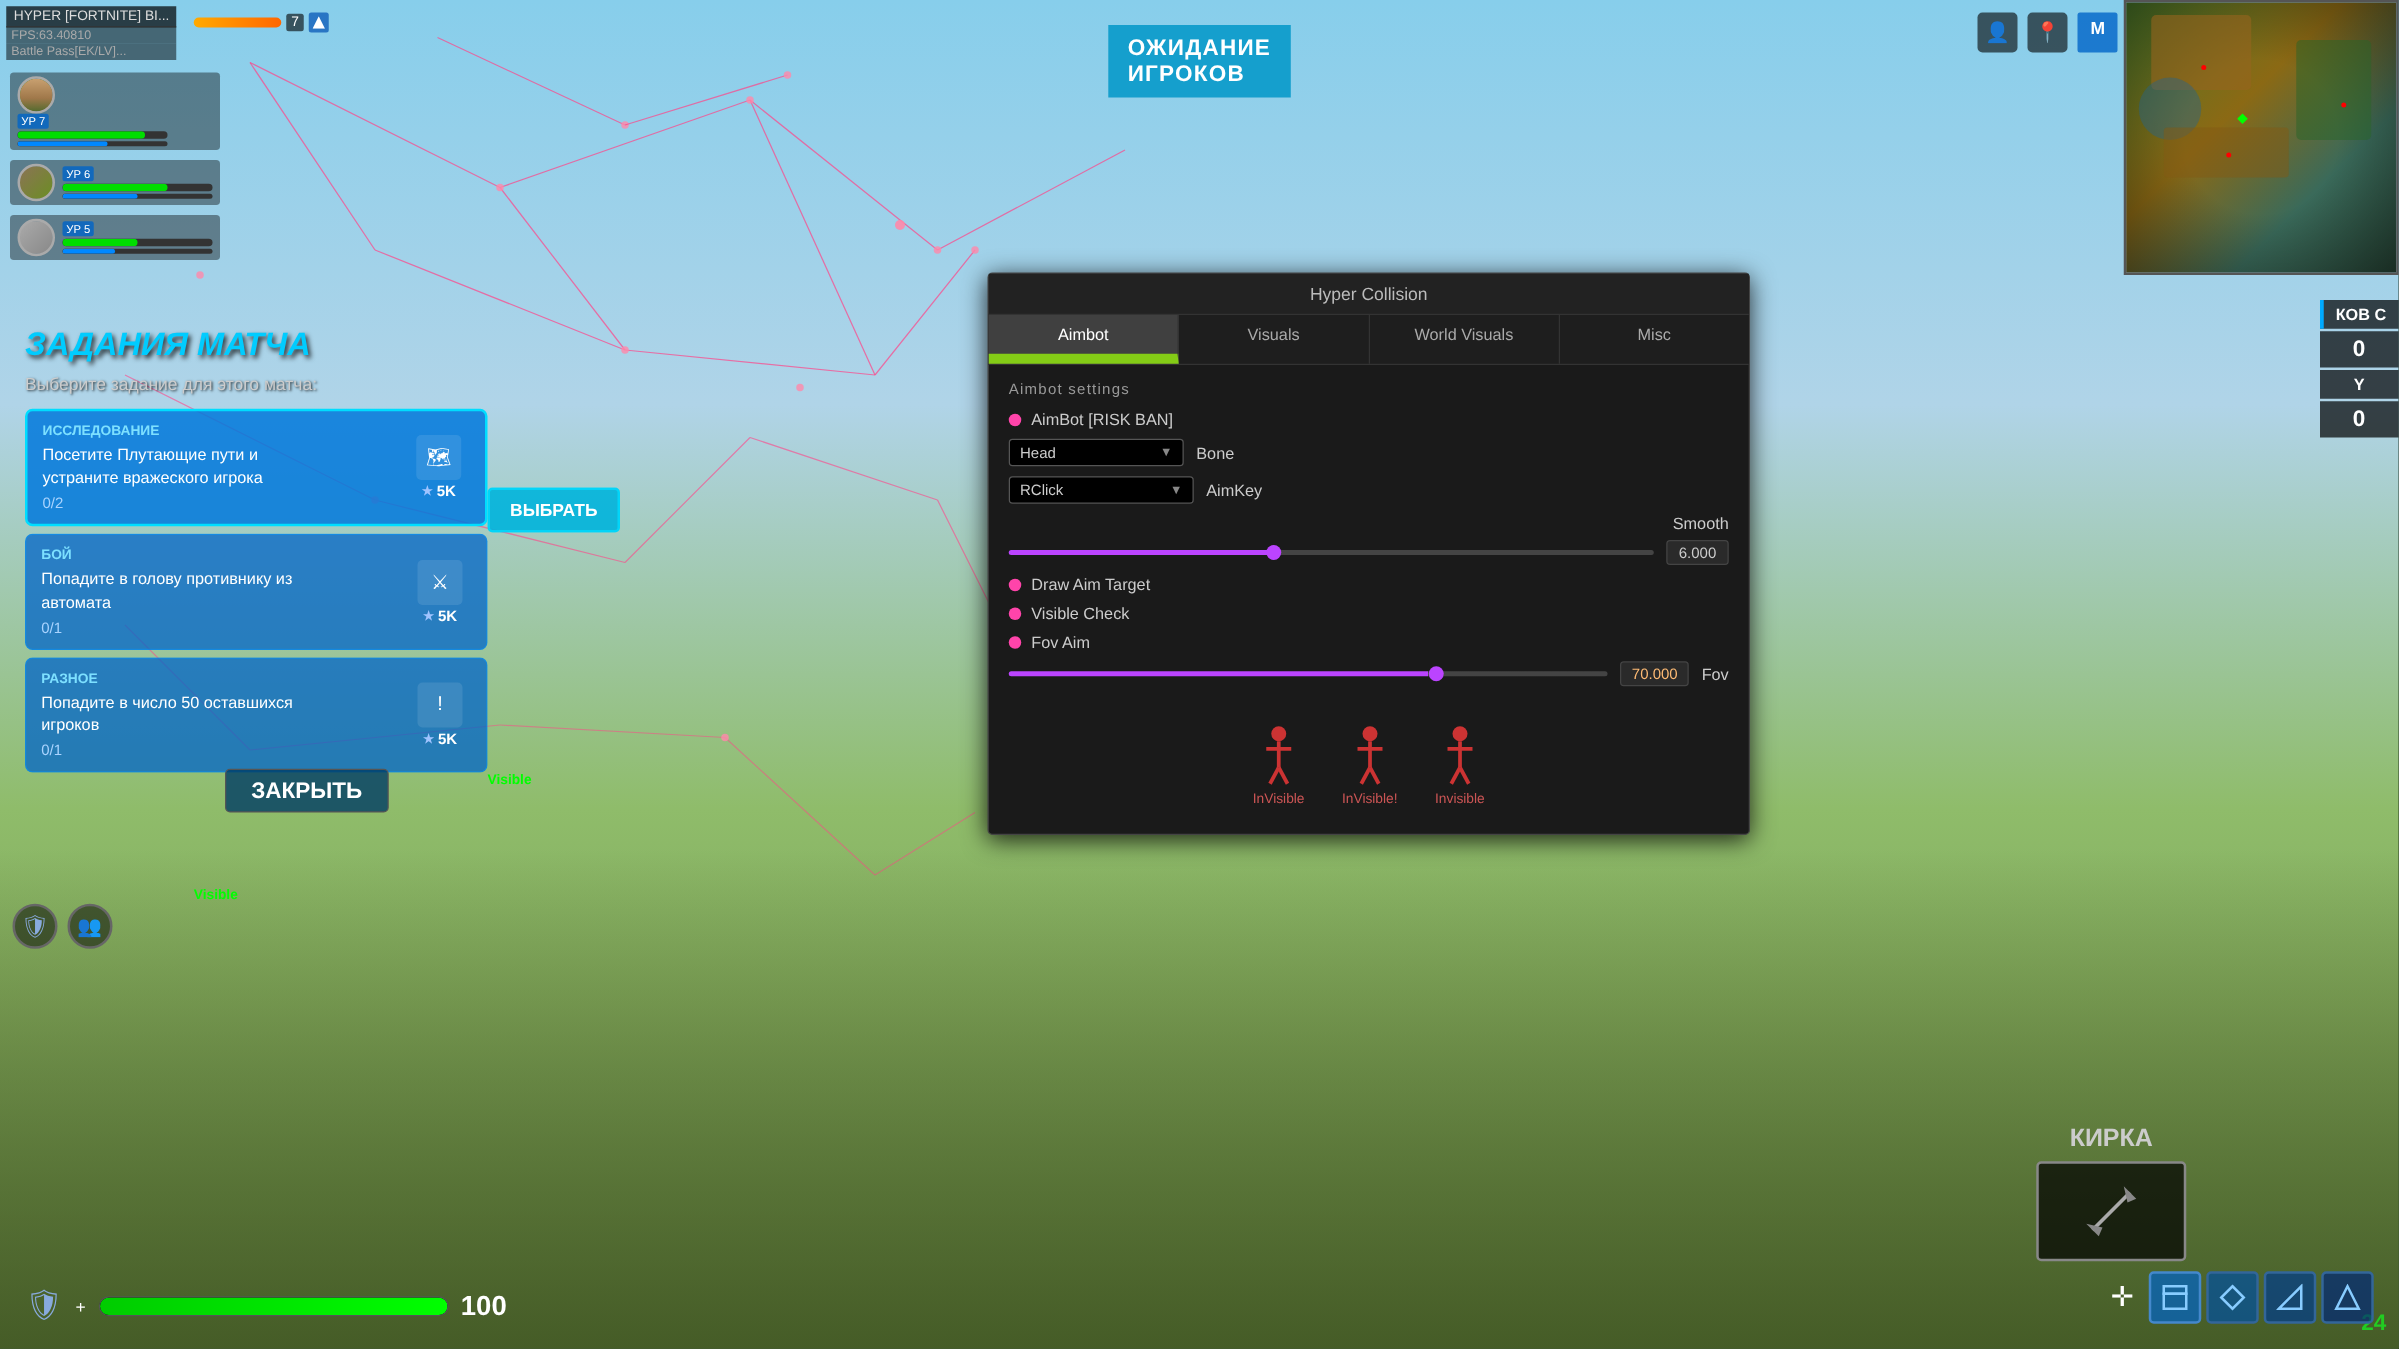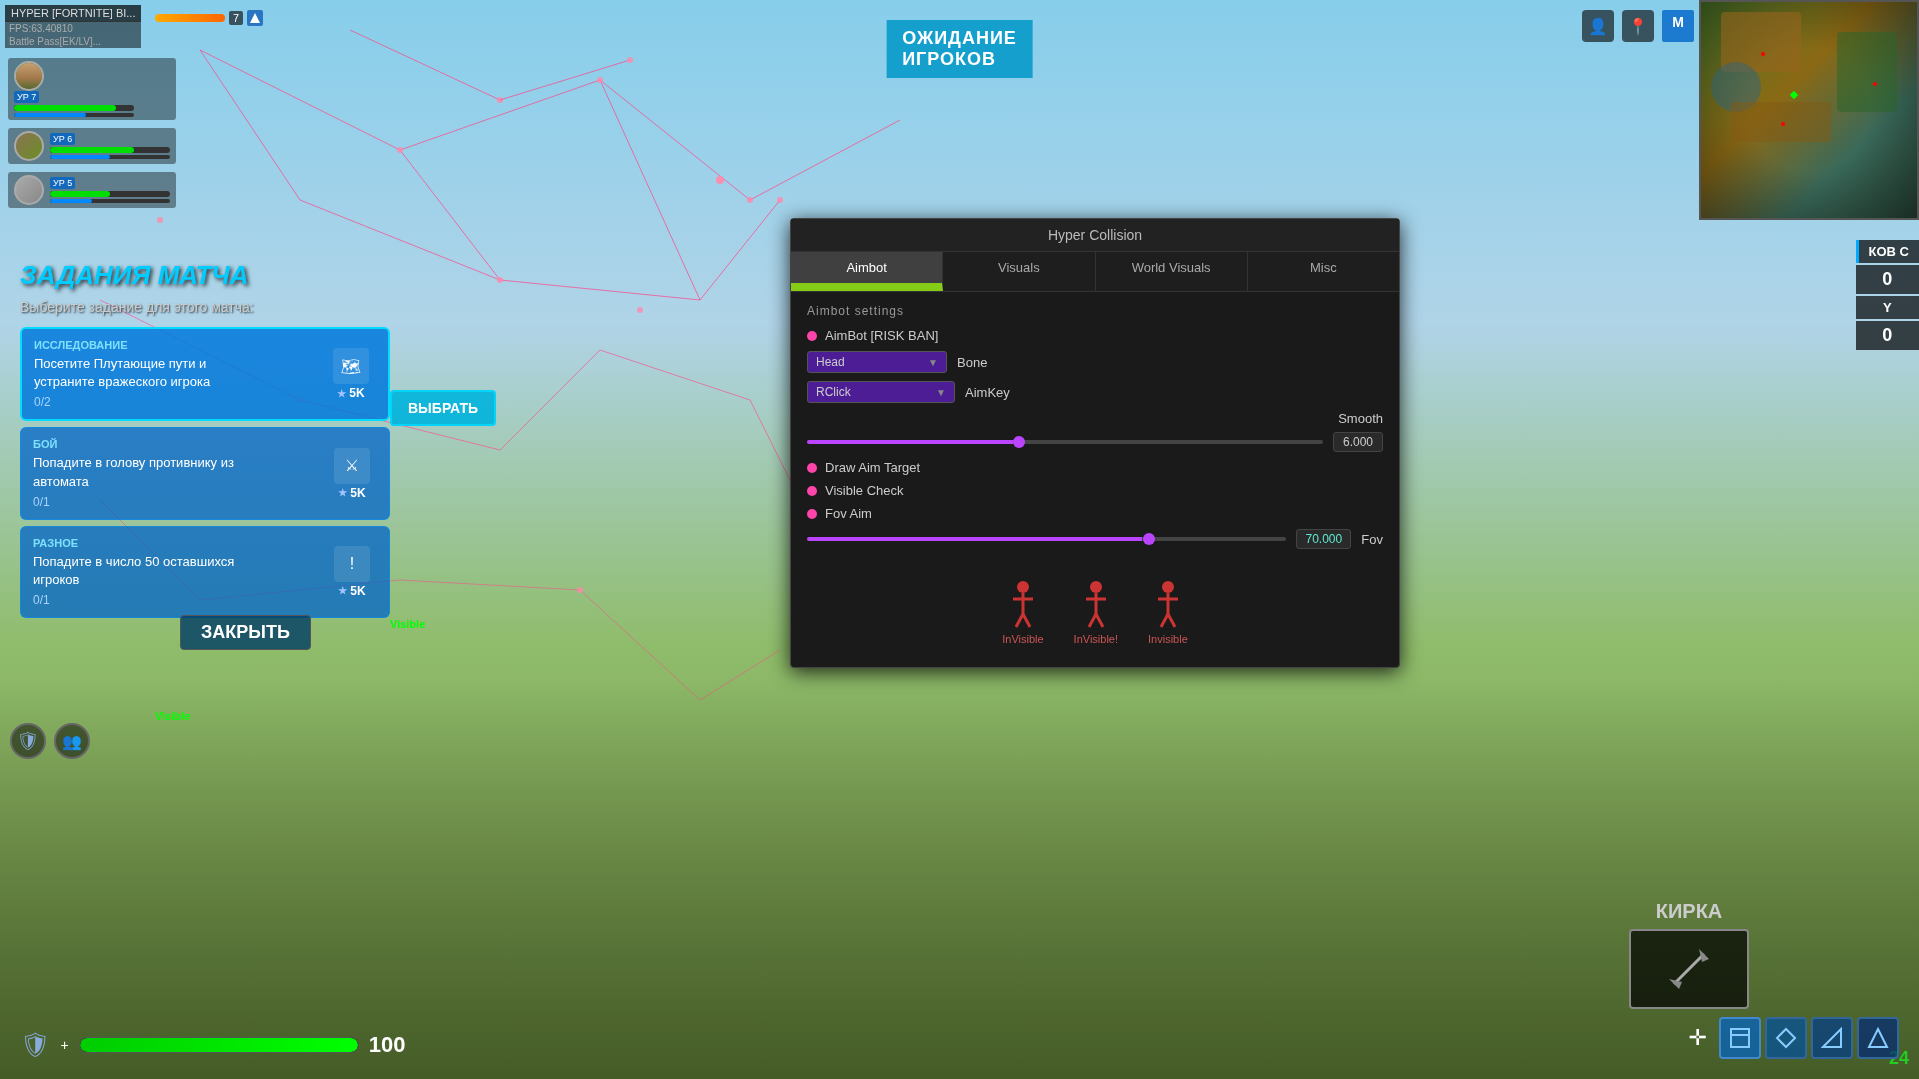--- a/index.html
+++ b/index.html
@@ -284,21 +284,21 @@
       gap: 10px;
     }
     .pink-dot {
       width: 10px;
       height: 10px;
       background: #ff44aa;
       border-radius: 50%;
       display: inline-block;
     }
     .cheat-dropdown {
-      background: #4c1d95;
+      background: #000000;
       border: 1px solid #555;
       color: #ccc;
       padding: 3px 8px;
       font-size: 12px;
       border-radius: 3px;
       min-width: 100px;
       display: flex;
       align-items: center;
       justify-content: space-between;
     }
@@ -736,21 +736,21 @@
 
     <div class="cheat-checkbox">
       <span class="pink-dot"></span>
       <span class="cheat-checkbox-label">Fov Aim</span>
     </div>
 
     <div style="display:flex; align-items:center; gap:10px; margin-bottom:8px;">
       <div style="flex:1; height:4px; background:linear-gradient(90deg,#bb44ff 0%,#bb44ff 70%,#444 70%); border-radius:2px; position:relative; cursor:pointer;">
         <div style="position:absolute; top:-4px; left:70%; width:12px; height:12px; background:#bb44ff; border-radius:50%;"></div>
       </div>
-      <div style="color:#5eead4; font-size:12px; min-width:55px; text-align:center; background:#2a2a2a; border:1px solid #444; padding:2px 6px; border-radius:3px;">70.000</div>
+      <div style="color:#fdba74; font-size:12px; min-width:55px; text-align:center; background:#2a2a2a; border:1px solid #444; padding:2px 6px; border-radius:3px;">70.000</div>
       <span style="color:#ccc; font-size:13px;">Fov</span>
     </div>
 
     <div class="player-silhouettes">
       <div class="silhouette-item">
 
         <svg width="30" height="50" viewBox="0 0 30 50">
           <circle cx="15" cy="8" r="6" fill="#cc3333"></circle>
           <line x1="15" y1="14" x2="15" y2="35" stroke="#cc3333" stroke-width="3"></line>
           <line x1="5" y1="20" x2="25" y2="20" stroke="#cc3333" stroke-width="3"></line>

